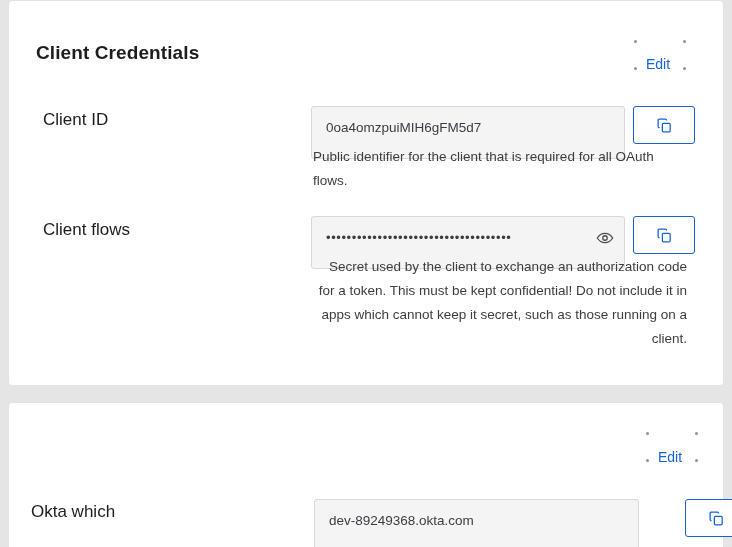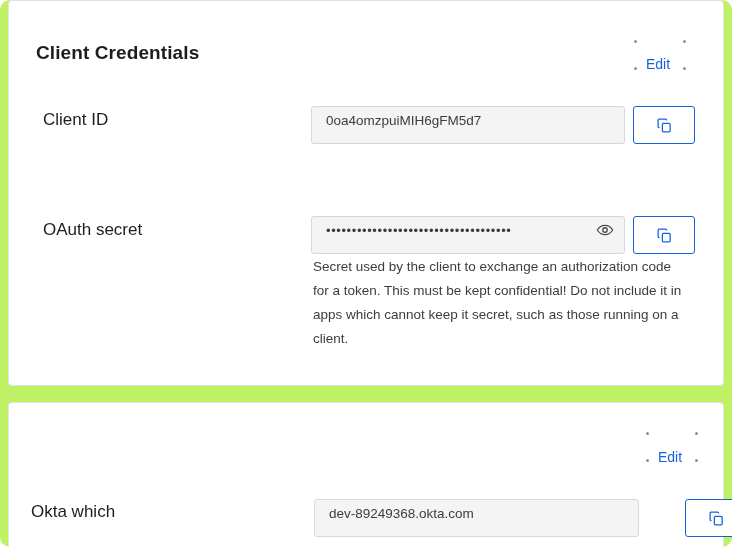--- a/index.html
+++ b/index.html
@@ -11,23 +11,22 @@
     width: 732px;
     height: 547px;
     font-family: "Liberation Sans", sans-serif;
     color: #1d1d21;
     overflow: hidden;
   }
   .page {
     position: relative;
     width: 732px;
     height: 547px;
-    background: #bef264;
-    box-sizing: border-box;
-    border-radius: 10px;
+    background: #e5e5e5;
+    box-sizing: border-box;
   }
   .card {
     position: absolute;
     left: 8px;
     background: #ffffff;
     border: 1px solid #e1e3e6;
     border-radius: 4px;
     box-sizing: border-box;
   }
   .card-credentials {
@@ -106,21 +105,21 @@
     position: absolute;
     display: flex;
     align-items: flex-start;
   }
   .row-client-id { left: 311px; top: 106px; }
   .row-client-secret { left: 311px; top: 216px; }
   .row-okta-domain { left: 314px; top: 499px; gap: 38px; }
 
   .readonly-input {
     box-sizing: border-box;
-    height: 38px;
+    height: 53px;
     background: #f4f4f5;
     border: 1px solid #d7d7dc;
     border-radius: 3px;
     display: flex;
     align-items: center;
     padding: 0 10px 10px 14px;
     font-size: 13.5px;
     color: #3c3c42;
     position: relative;
   }
@@ -165,21 +164,21 @@
   }
   .copy-icon { width: 17px; height: 17px; color: #1662dd; }
 
   .help-text {
     position: absolute;
     font-size: 13.5px;
     line-height: 24px;
     color: #3c3c42;
   }
   .help-client-id { left: 313px; top: 145px; width: 378px; }
-  .help-client-secret { left: 313px; top: 255px; width: 374px; }
+  .help-client-secret { left: 313px; top: 255px; width: 374px; text-align: right; }
 </style>
 </head>
 <body>
 
 <div class="page">
 
   <div class="card card-credentials">
   </div>
 
   <div class="card-title credentials-title">Client Credentials</div>
@@ -197,22 +196,23 @@
       <span class="value">0oa4omzpuiMIH6gFM5d7</span>
     </div>
     <div class="copy-button">
       <svg class="copy-icon" viewBox="0 0 24 24" fill="none" stroke="currentColor" stroke-width="1.8">
         <rect x="9" y="9" width="11" height="12" rx="1.5"></rect>
         <path d="M5 15H4.5A1.5 1.5 0 0 1 3 13.5V4.5A1.5 1.5 0 0 1 4.5 3h9A1.5 1.5 0 0 1 15 4.5V5"></path>
       </svg>
     </div>
   </div>
 
-
-  <div class="field-label label-client-secret">OAuth secret</div>
+  <div class="help-text help-client-id">Public identifier for the client that is required for all OAuth flows.</div>
+
+  <div class="field-label label-client-secret">Client flows</div>
 
   <div class="input-row row-client-secret">
     <div class="readonly-input ri-wide">
       <span class="secret-dots">••••••••••••••••••••••••••••••••••••</span>
       <svg class="eye-icon" viewBox="0 0 24 24" fill="none" stroke="currentColor" stroke-width="1.7">
         <path d="M1.8 12S5.5 5.8 12 5.8 22.2 12 22.2 12 18.5 18.2 12 18.2 1.8 12 1.8 12z"></path>
         <circle cx="12" cy="12" r="3"></circle>
       </svg>
     </div>
     <div class="copy-button">

